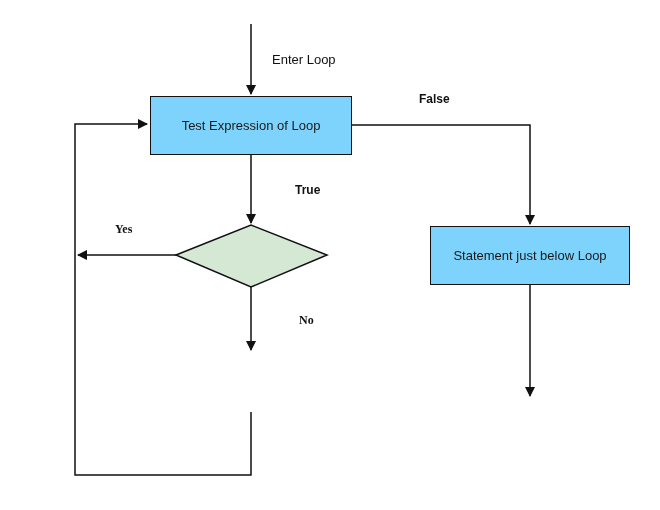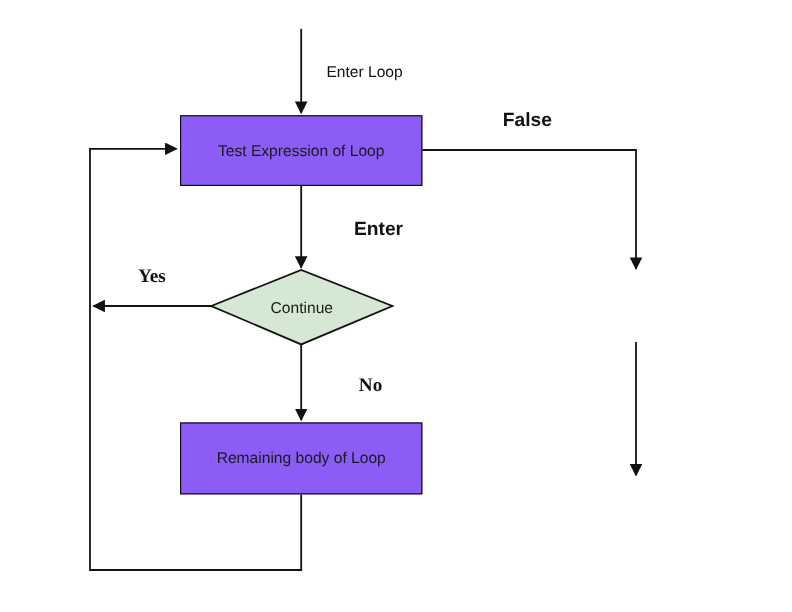--- a/index.html
+++ b/index.html
@@ -29,39 +29,39 @@
     box-sizing: border-box;
     display: flex;
     align-items: center;
     justify-content: center;
     color: #1a1a1a;
     font-size: 13px;
     line-height: 1.2;
     text-align: center;
   }
   .proc {
-    background: #8b5cf6;
+    background: #7dd3fc;
     border: 1.5px solid #111111;
   }
   .decision-wrap {
     position: absolute;
     display: flex;
     align-items: center;
     justify-content: center;
   }
   .decision-label {
     position: relative;
     z-index: 2;
     color: #1a1a1a;
     font-size: 13px;
     pointer-events: none;
   }
   .edge-label {
     position: absolute;
-    font-size: 16px;
+    font-size: 12px;
     color: #111111;
     white-space: nowrap;
   }
   .edge-label.bold {
     font-weight: bold;
   }
   .edge-label.plain {
     font-weight: normal;
     font-size: 13px;
     text-align: center;
@@ -91,32 +91,29 @@
 
     <g>
       <polygon points="176,255 251,225 327,255 251,287" fill="#d5e8d4" stroke="#111111" stroke-width="1.5"></polygon>
     </g>
   </svg>
 
   <div class="node proc" style="left:150px; top:96px; width:202px; height:59px;">
     <span>Test Expression of Loop</span>
   </div>
 
-  <div class="decision-wrap" style="left:176px; top:225px; width:151px; height:62px;">
-    <span class="decision-label">Continue</span>
+
+
+  <div class="node proc" style="left:430px; top:226px; width:200px; height:59px;">
+    <span>Statement just below Loop</span>
   </div>
-
-  <div class="node proc" style="left:150px; top:352px; width:202px; height:60px;">
-    <span>Remaining body of Loop</span>
-  </div>
-
 
   <div class="edge-label plain" style="left:272px; top:52px;">Enter Loop</div>
 
   <div class="edge-label bold" style="left:419px; top:92px;">False</div>
 
-  <div class="edge-label bold" style="left:295px; top:183px;">Enter</div>
+  <div class="edge-label bold" style="left:295px; top:183px;">True</div>
 
   <div class="edge-label bold" style="left:115px; top:222px;font-family:Liberation Serif, serif;">Yes</div>
 
   <div class="edge-label bold" style="left:299px; top:313px;font-family:Liberation Serif, serif;">No</div>
 
 </div>
 
 </body></html>

